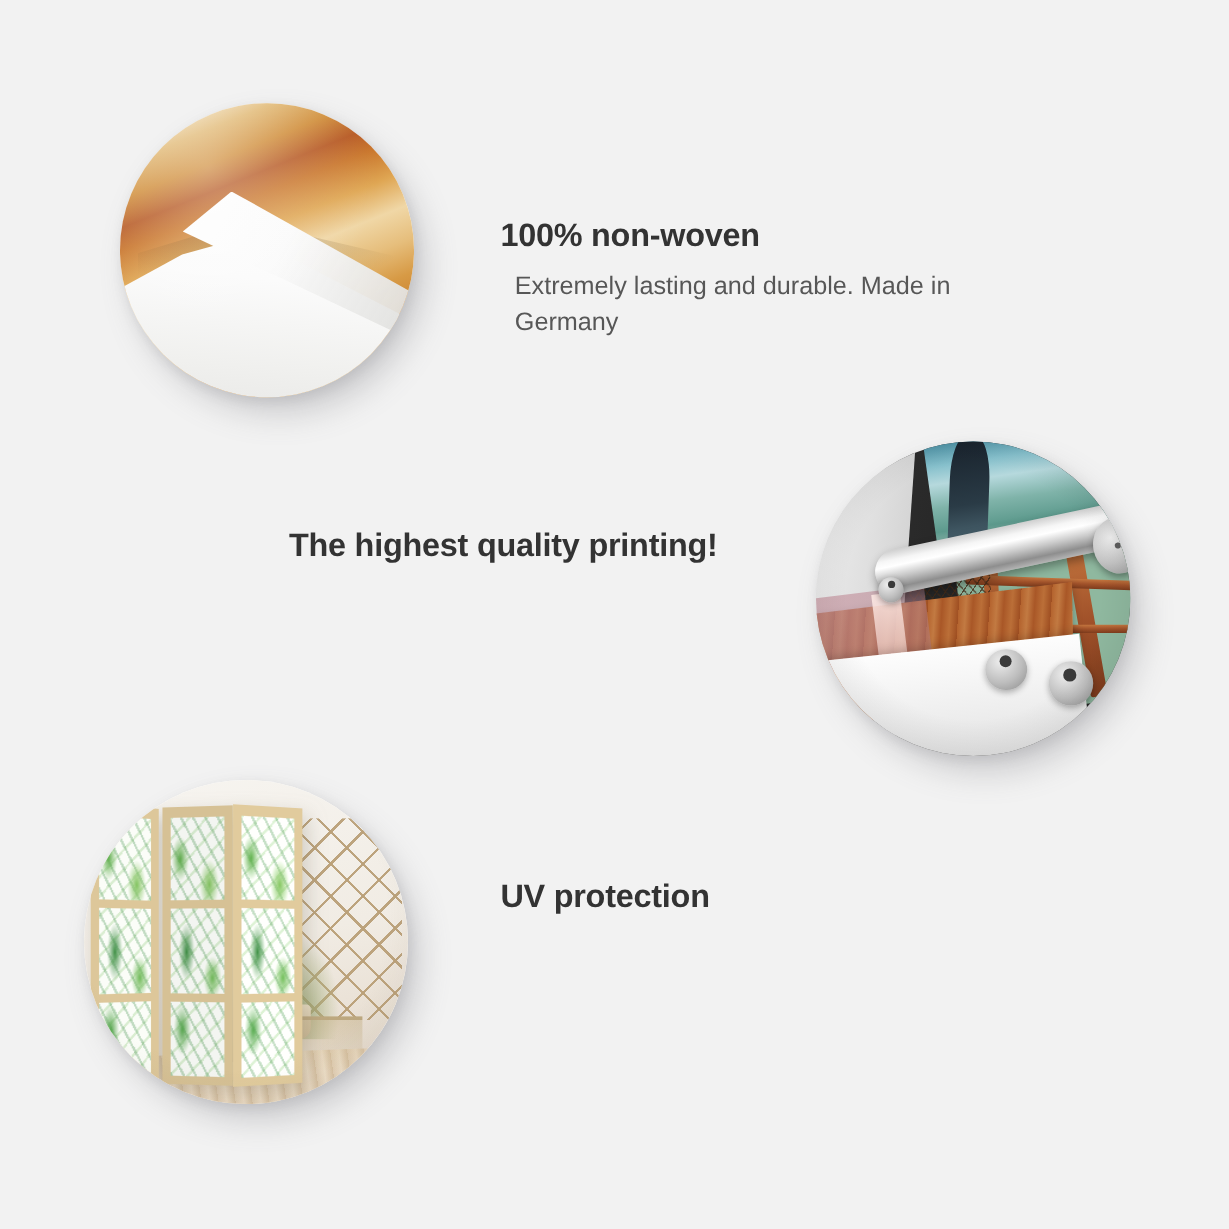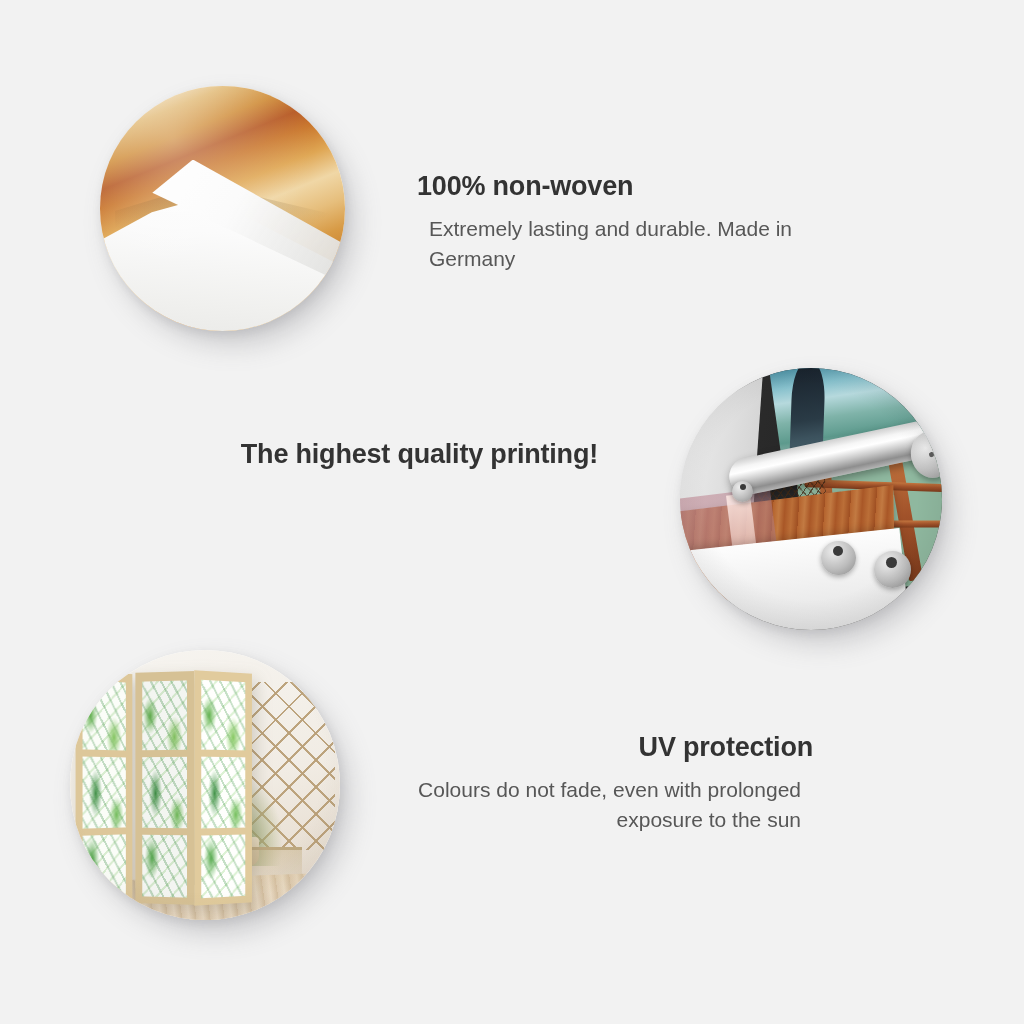--- a/index.html
+++ b/index.html
@@ -39,26 +39,26 @@
   }
   .feature-desc {
     font-size: 21px;
     font-weight: 400;
     color: #575757;
     line-height: 1.45;
     margin: 12px;
   }
 
   
-  #block-nonwoven { left: 417px; top: 172px; width: 440px; text-align: left; }
+  #block-nonwoven { left: 417px; top: 182px; width: 440px; text-align: left; }
   
   #block-printing { left: 158px; top: 440px; width: 440px; text-align: right; }
   #block-printing .feature-title { margin-bottom: 28px; }
   
-  #block-uv { left: 393px; top: 733px; width: 420px; text-align: right; }
+  #block-uv { left: 417px; top: 733px; width: 420px; text-align: left; }
 
   
   .medallion {
     position: absolute;
     border-radius: 50%;
     overflow: hidden;
     background: #ffffff;
     box-shadow:
       10px 14px 26px rgba(120,120,125,0.30),
       2px 4px 10px rgba(120,120,125,0.18);
@@ -377,16 +377,15 @@
         <div class="rm-panel rm-panel-1"></div>
         <div class="rm-panel rm-panel-2"></div>
         <div class="rm-panel rm-panel-3"></div>
       </div>
       <div class="rm-vignette"></div>
     </div>
   </div>
 
   <div class="feature-text" id="block-uv">
     <h2 class="feature-title">UV protection</h2>
-    <p class="feature-desc">Colours do not fade, even with prolonged exposure to the sun</p>
   </div>
 
 </div>
 
 </body></html>

